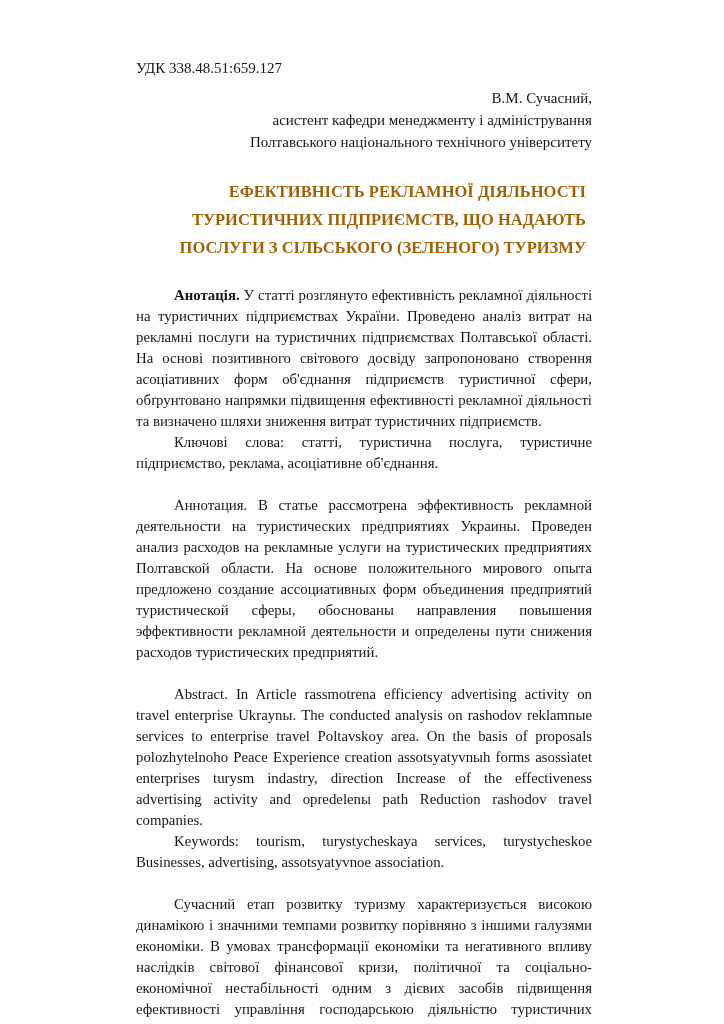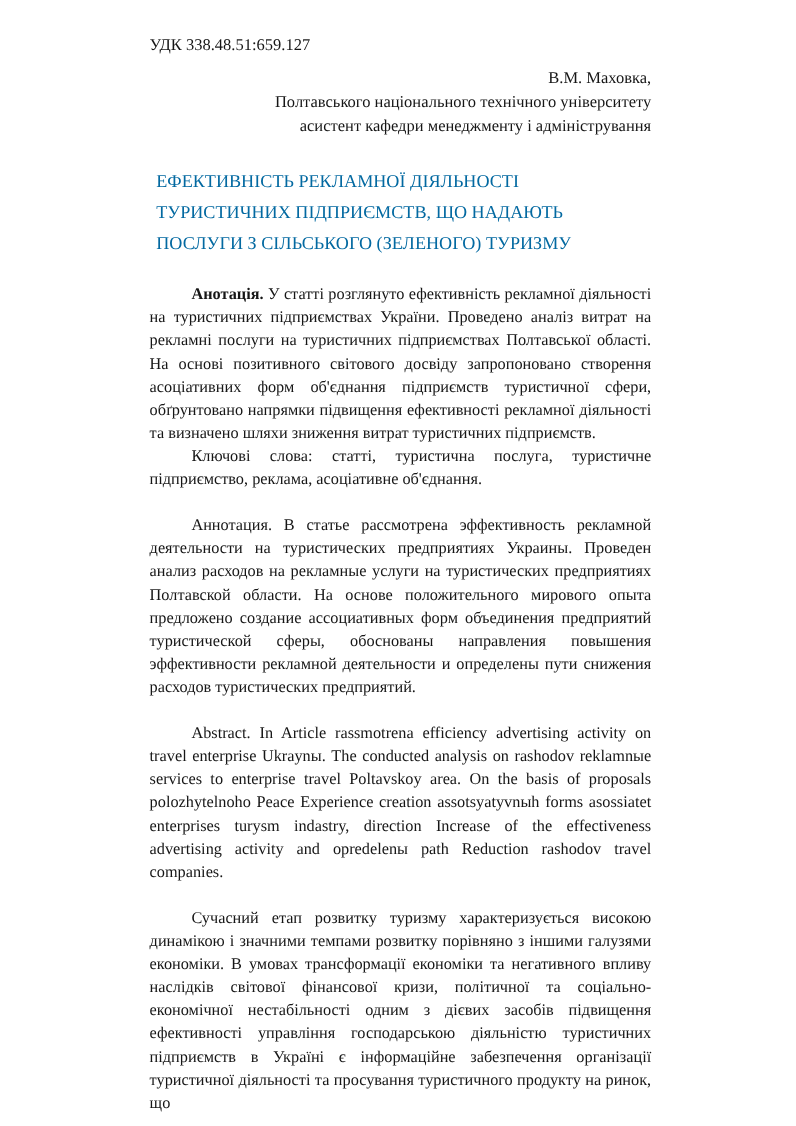--- a/index.html
+++ b/index.html
@@ -8,38 +8,38 @@
     padding: 0;
     background: #ffffff;
   }
   .page {
     width: 592px;
     height: 1024px;
     margin: 0 auto;
     background: #ffffff;
     font-family: "Liberation Serif", "DejaVu Serif", serif;
     color: #161616;
-    padding: 31px 66px 40px 70px;
+    padding: 58px 66px 40px 70px;
     overflow: hidden;
     position: relative;
   }
   .udc {
     font-size: 15px;
     line-height: 21px;
   }
   .author {
     text-align: right;
     font-size: 15px;
     line-height: 22px;
     margin-top: 8px;
   }
   .title {
-    font-weight: normal;
-    color: #0369a1;
-    text-align: left;
+    font-weight: bold;
+    color: #a16207;
+    text-align: right;
     font-size: 16.5px;
     line-height: 28px;
     margin: 25px 6px 23px 6px;
   }
   .para {
     margin: 0;
     font-size: 14.8px;
     line-height: 21px;
     text-align: justify;
     text-indent: 38px;
@@ -52,38 +52,39 @@
   }
 </style>
 </head>
 <body>
 
 <div class="page">
 
   <div class="udc">УДК 338.48.51:659.127</div>
 
   <div class="author">
-    <div>В.М. Маховка,</div>
+    <div>В.М. Сучасний,</div>
+    <div>асистент кафедри менеджменту і адміністрування</div>
     <div>Полтавського національного технічного університету</div>
-    <div>асистент кафедри менеджменту і адміністрування</div>
   </div>
 
   <div class="title">ЕФЕКТИВНІСТЬ  РЕКЛАМНОЇ ДІЯЛЬНОСТІ ТУРИСТИЧНИХ ПІДПРИЄМСТВ, ЩО НАДАЮТЬ ПОСЛУГИ З СІЛЬСЬКОГО (ЗЕЛЕНОГО) ТУРИЗМУ</div>
 
   <p class="para"><span class="lead">Анотація.</span> <span>У статті розглянуто ефективність рекламної діяльності на туристичних підприємствах України. Проведено аналіз витрат на рекламні послуги на туристичних підприємствах Полтавської області. На основі позитивного світового досвіду запропоновано створення асоціативних форм об'єднання підприємств туристичної сфери, обґрунтовано напрямки підвищення ефективності рекламної діяльності та визначено шляхи зниження витрат туристичних підприємств.</span></p>
 
   <p class="para">Ключові слова: статті, туристична послуга, туристичне підприємство, реклама, асоціативне об'єднання.</p>
 
   <div class="gap"></div>
 
   <p class="para"><span>Аннотация.</span> <span>В статье рассмотрена эффективность рекламной деятельности на туристических предприятиях Украины. Проведен анализ расходов на рекламные услуги на туристических предприятиях Полтавской области. На основе положительного мирового опыта предложено создание ассоциативных форм объединения предприятий туристической сферы, обоснованы направления повышения эффективности рекламной деятельности и определены пути снижения расходов туристических предприятий.</span></p>
 
 
   <div class="gap"></div>
 
   <p class="para"><span>Abstract.</span> <span>In Article rassmotrena efficiency advertising activity on travel enterprise Ukraynы. The conducted analysis on rashodov reklamnыe services to enterprise travel Poltavskoy area. On the basis of proposals polozhytelnoho Peace Experience creation assotsyatyvnыh forms asossiatet enterprises turysm indastry, direction Increase of the effectiveness advertising activity and opredelenы path Reduction rashodov travel companies.</span></p>
 
+  <p class="para">Keywords: tourism, turystycheskaya services, turystycheskoe Businesses, advertising, assotsyatyvnoe association.</p>
 
   <div class="gap"></div>
 
   <p class="para">Сучасний етап розвитку туризму характеризується високою динамікою і значними темпами розвитку порівняно з іншими галузями економіки. В умовах трансформації економіки та негативного впливу наслідків світової фінансової кризи,  політичної та соціально-економічної нестабільності одним з дієвих засобів підвищення ефективності управління господарською діяльністю туристичних підприємств в Україні є інформаційне забезпечення  організації туристичної діяльності та просування  туристичного продукту на ринок, що</p>
 
 </div>
 
 </body></html>

